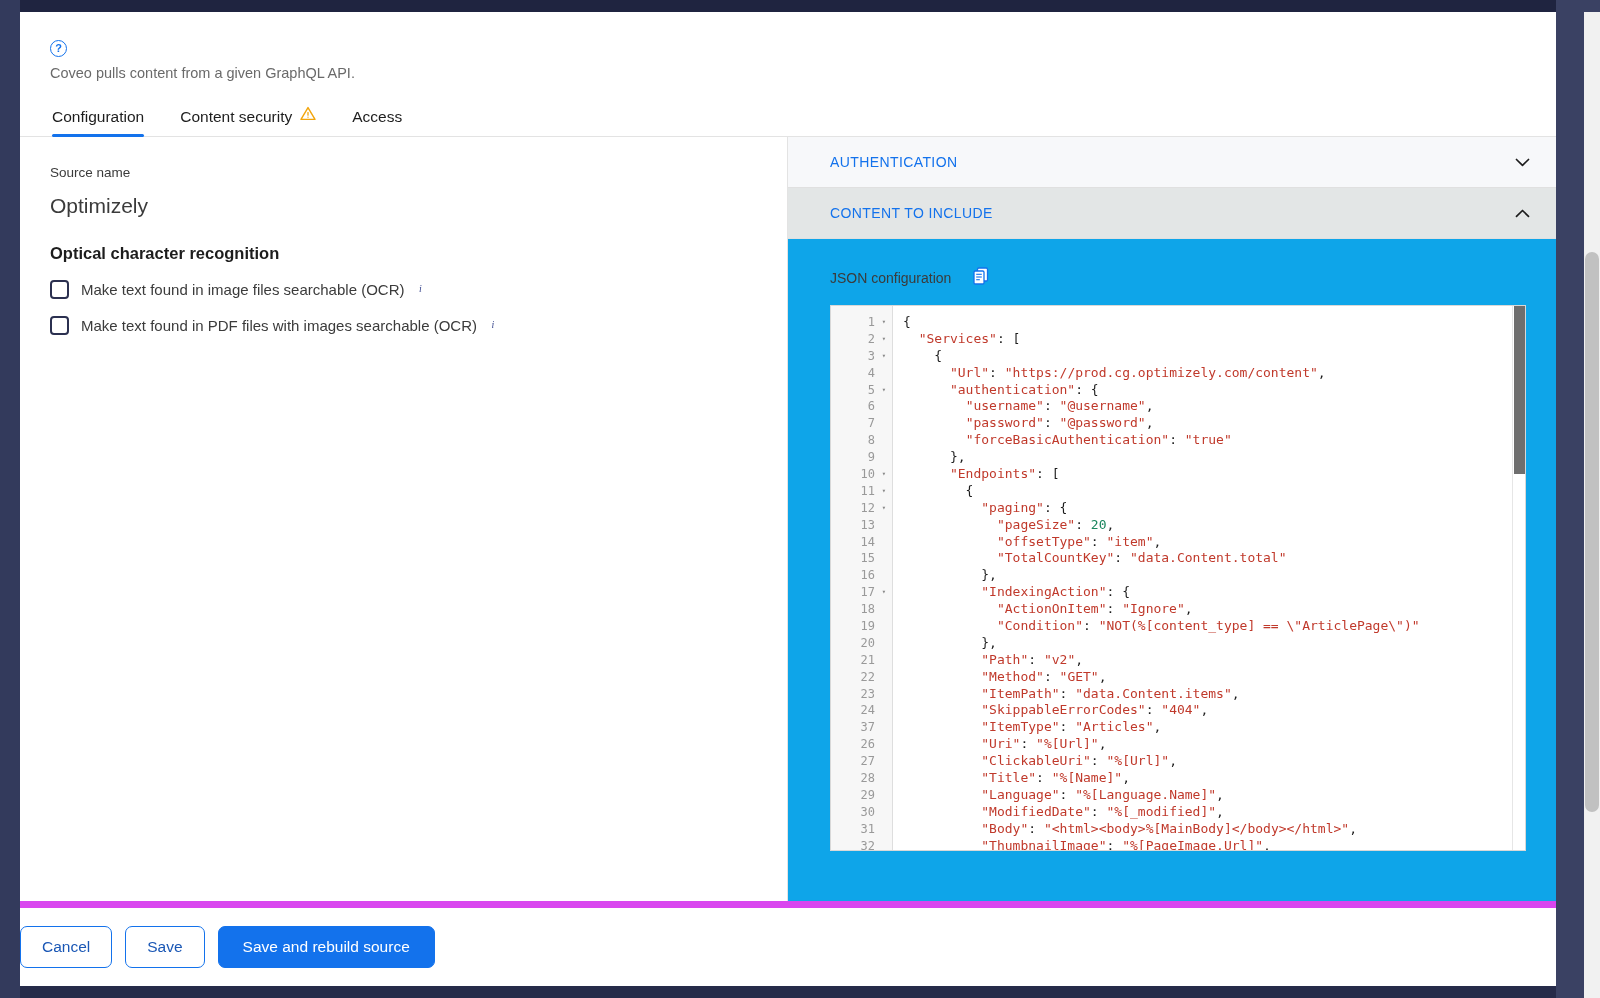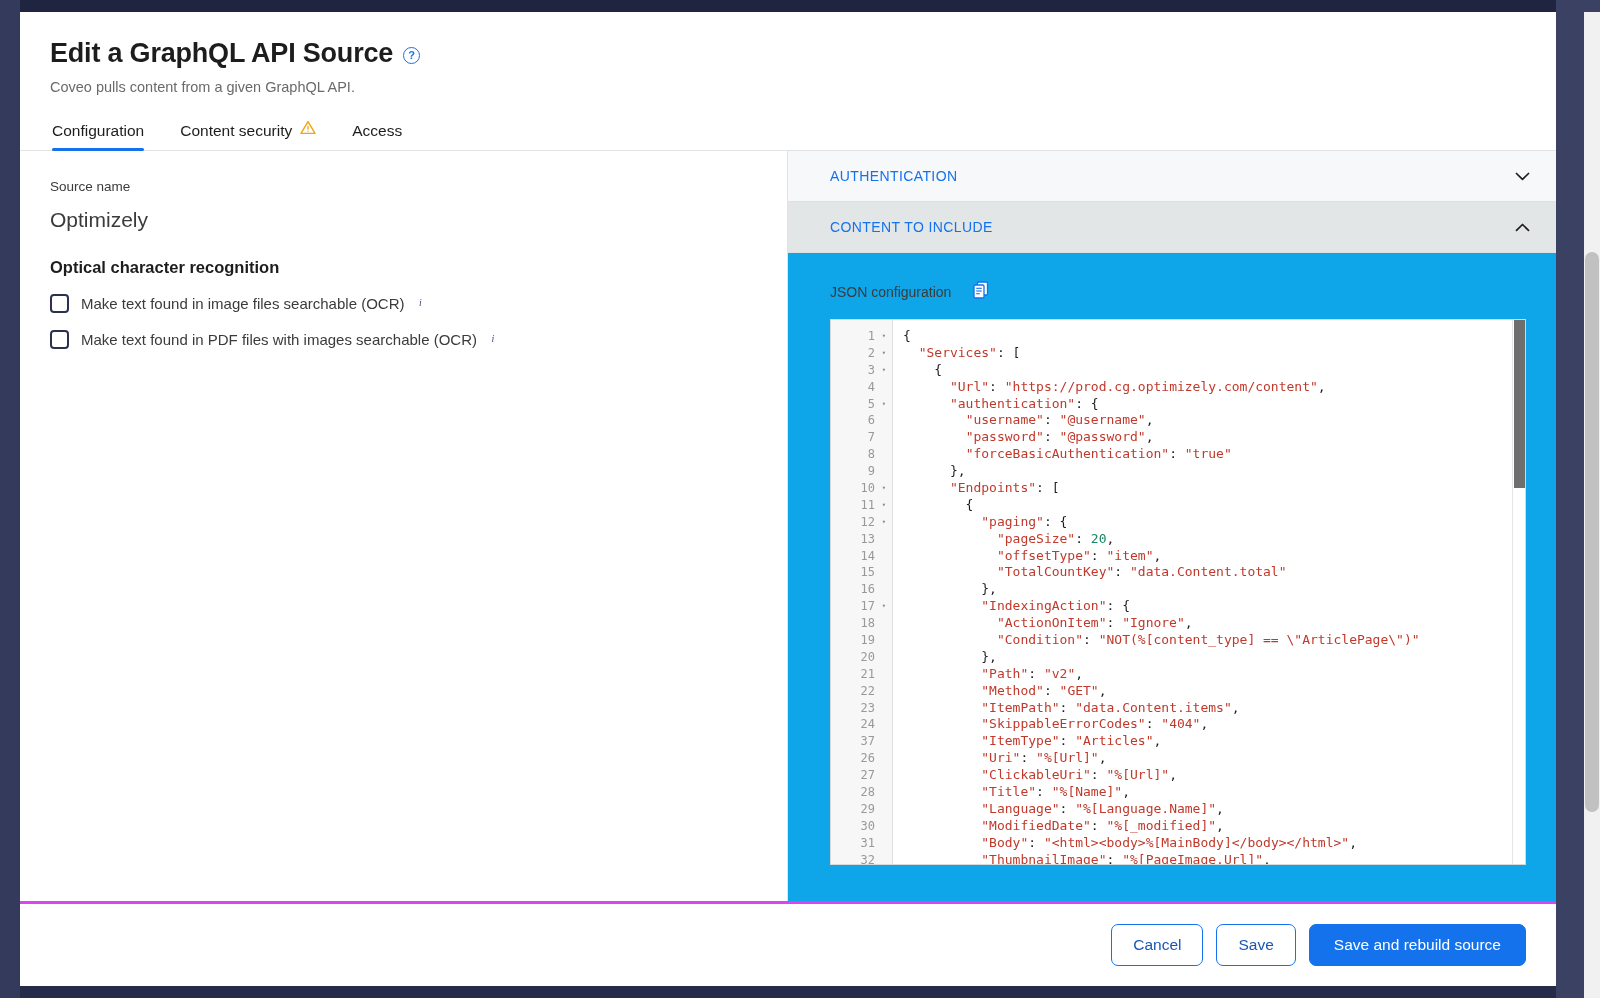--- a/index.html
+++ b/index.html
@@ -296,24 +296,23 @@
     top: 0; left: 1px;
     width: 11px;
     height: 168px;
     background: #6e6e6e;
   }
 
   
   #footer {
     flex: 0 0 auto;
     height: 85px;
-    border-top: 3px solid #d946ef;
-    display: flex;
-    align-items: center;
-    justify-content: flex-end;
+    border-top: 7px solid #d946ef;
+    display: flex;
+    align-items: center;
     padding-right: 30px;
     gap: 13px;
     background: #fff;
   }
   .btn {
     font-size: 15.5px;
     border-radius: 7px;
     padding: 0 21px;
     height: 42px;
     display: flex;
@@ -356,21 +355,20 @@
 <div id="app-chrome">
   <div id="chrome-topbar"></div>
   <div id="chrome-sidebar"></div>
   <div id="chrome-right"></div>
 </div>
 
 <div id="page-card">
 
   <div id="page-header">
     <div id="title-row">
-      <div id="page-title">Edit a GraphQL API Source</div>
       <div class="help-icon">?</div>
     </div>
     <div id="page-subtitle">Coveo pulls content from a given GraphQL API.</div>
 
     <div id="tabs">
       <div class="tab active">
         <span>Configuration</span>
       </div>
       <div class="tab">
         <span>Content security</span>

